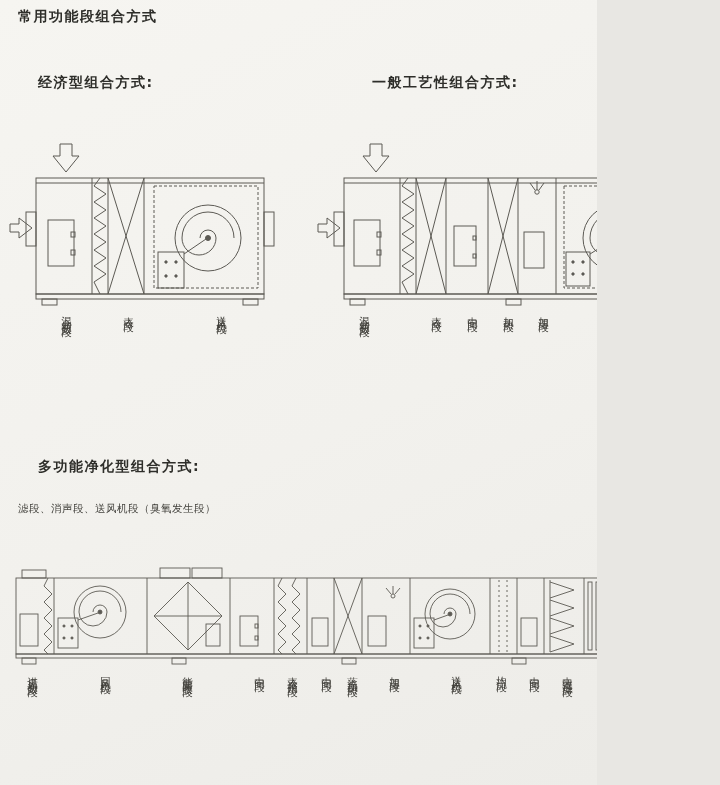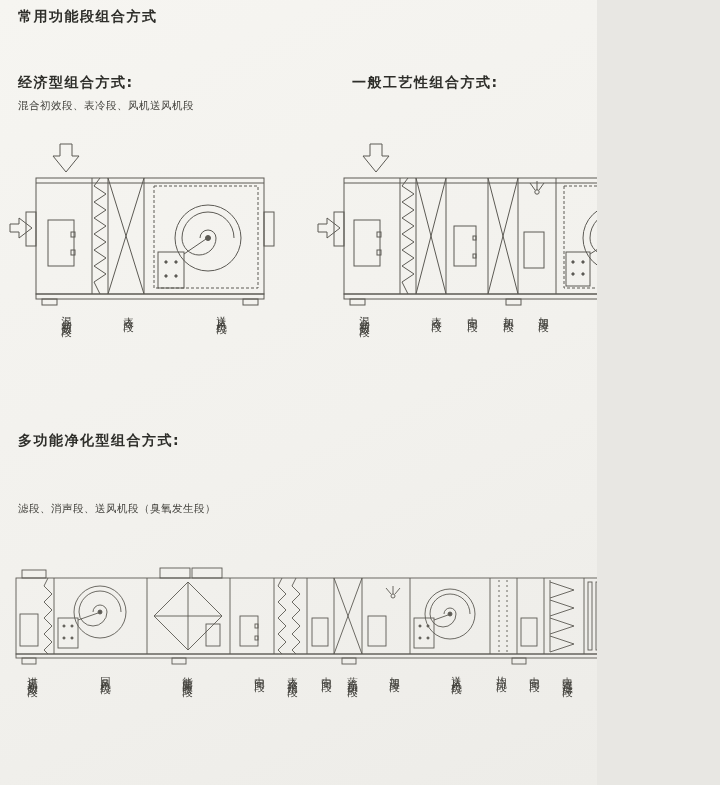--- a/index.html
+++ b/index.html
@@ -12,21 +12,21 @@
     position:relative; width:597px; height:785px; overflow:hidden;
     background:linear-gradient(155deg,#f6f5f1 0%,#f2f1ed 55%,#edece8 100%);
     color:#3a3a35;
   }
   .page-title {
     position:absolute; left:18px; top:8px;
     font-size:14px; font-weight:bold; letter-spacing:1.5px; color:#2e2e2a;
   }
   .sec-heading {
     position:absolute; font-size:14px; font-weight:bold;
-    letter-spacing:1.5px; color:#2e2e2a;
+    letter-spacing:1.5px; color:#2e2e2a;margin-left:20px;
   }
   .sec-sub, .desc-line {
     position:absolute; font-size:10.5px; letter-spacing:0.5px; color:#45443f;
   }
   .vlabel {
     position:absolute; writing-mode:vertical-rl; text-orientation:upright;
     font-size:10.5px; line-height:1; letter-spacing:2.5px; color:#403f3a;
     width:14px; white-space:nowrap;
   }
   .ozone-label {
@@ -36,21 +36,20 @@
   svg.diagram { position:absolute; overflow:visible; }
 </style>
 </head>
 <body>
 
 <div class="page">
 
   <div class="page-title">常用功能段组合方式</div>
 
   <div class="sec-heading" style="left:18px; top:74px;">经济型组合方式:</div>
-  <div class="sec-sub" style="left:18px; top:99px;">混合初效段、表冷段、风机送风机段</div>
 
   <svg class="diagram" style="left:8px; top:140px;" width="290" height="170" viewBox="0 0 290 170">
     <g fill="none" stroke="#5c5a54" stroke-width="1">
       <path d="M52 4 h12 v12 h7 L58 32 L45 16 h7 z"></path>
       <path d="M2 84 h9 v-6 l13 10 l-13 10 v-6 H2 z"></path>
       <rect x="18" y="72" width="10" height="34"></rect>
       <rect x="28" y="38" width="228" height="116"></rect>
       <line x1="28" y1="43" x2="256" y2="43"></line>
       <rect x="40" y="80" width="26" height="46"></rect>
       <rect x="63" y="92" width="4" height="5"></rect>
@@ -152,21 +151,21 @@
     </g>
   </svg>
 
   <span class="vlabel" style="left:356px; top:308px;">混合初效段</span>
   <span class="vlabel" style="left:428px; top:308px;">表冷段</span>
   <span class="vlabel" style="left:464px; top:308px;">中间段</span>
   <span class="vlabel" style="left:500px; top:308px;">加热段</span>
   <span class="vlabel" style="left:535px; top:308px;">加湿段</span>
   <span class="vlabel" style="left:615px; top:308px;">送风机段</span>
 
-  <div class="sec-heading" style="left:18px; top:432px;">多功能净化型组合方式:</div>
+  <div class="sec-heading" style="left:18px; top:458px;">多功能净化型组合方式:</div>
   <div class="desc-line" style="left:18px; top:502px;text-align:center;">滤段、消声段、送风机段（臭氧发生段）</div>
 
   <div class="ozone-label" style="left:634px; top:541px;">臭氧发生段</div>
 
   <svg class="diagram" style="left:12px; top:554px;" width="696" height="125" viewBox="0 0 696 125">
     <g fill="none" stroke="#5c5a54" stroke-width="0.9">
       <path d="M617 22 v-9 h-5 l10 -10 l10 10 h-5 v9 z"></path>
       <rect x="10" y="16" width="24" height="8"></rect>
       <rect x="148" y="14" width="30" height="10"></rect>
       <rect x="180" y="14" width="30" height="10"></rect>

